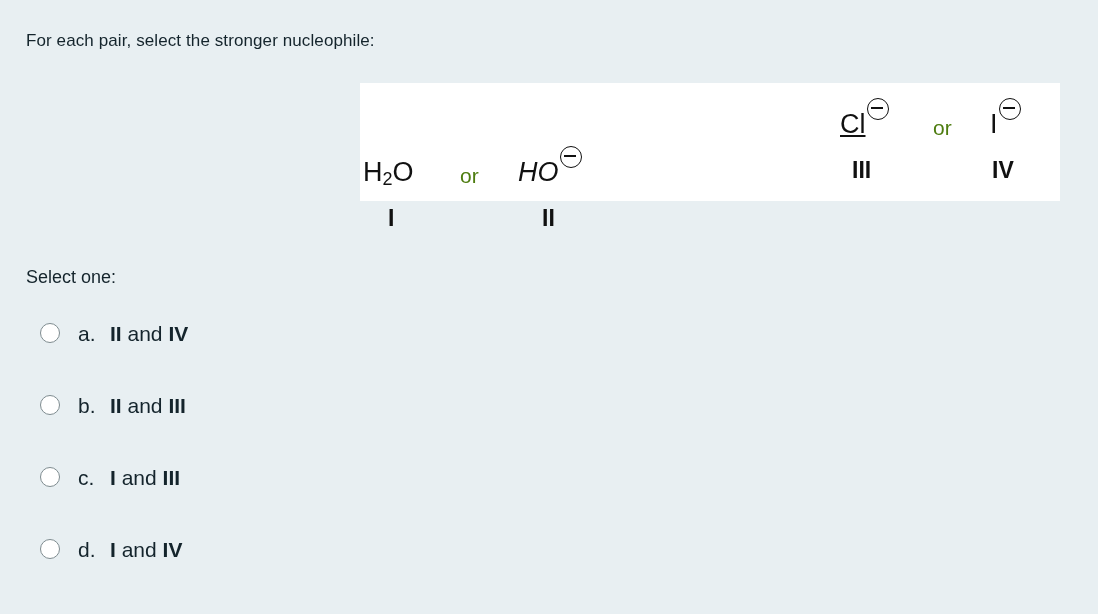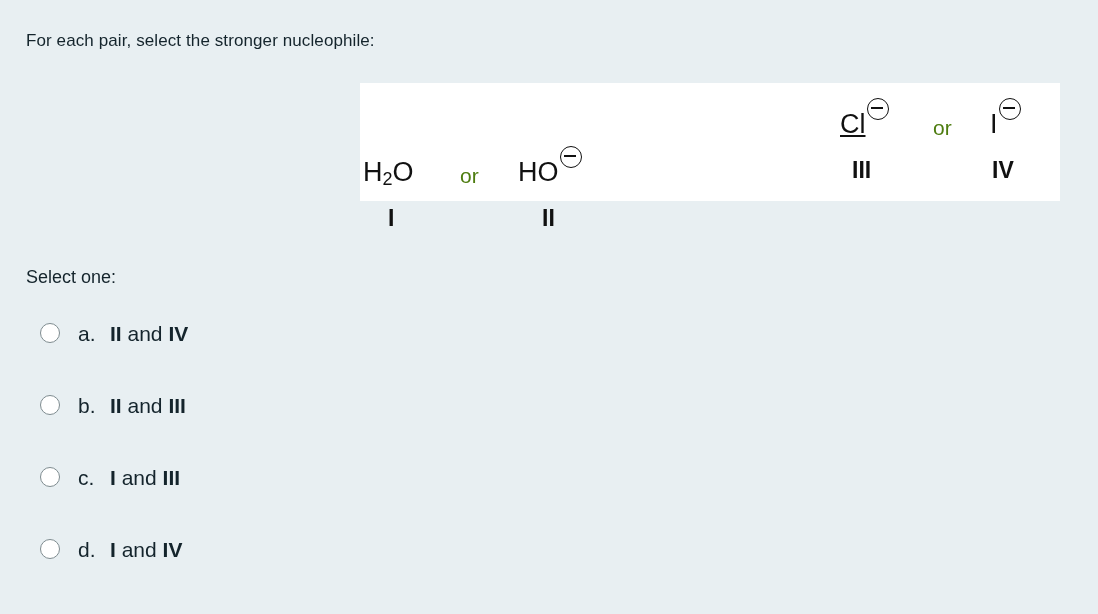--- a/index.html
+++ b/index.html
@@ -98,21 +98,21 @@
     font-size: 23px;
     line-height: 23px;
     font-weight: bold;
     color: #111111;
     white-space: nowrap;
   }
 
   
   .sp-1   { left: 3px;   top: 28px; }
   .or-1   { left: 100px; top: 34px; }
-  .sp-2   { left: 158px; top: 28px; }
+  .sp-2   { left: 158px; top: 28px; font-style: italic; }
   .num-1  { left: 28px;  top: 76px; }
   .num-2  { left: 182px; top: 76px; }
 
   
   .sp-3   { left: 0;   top: 28px; text-decoration: underline; }
   .or-3   { left: 93px;  top: 34px; }
   .sp-4   { left: 150px; top: 28px; }
   .num-3  { left: 12px;  top: 76px; }
   .num-4  { left: 152px; top: 76px; }
 

